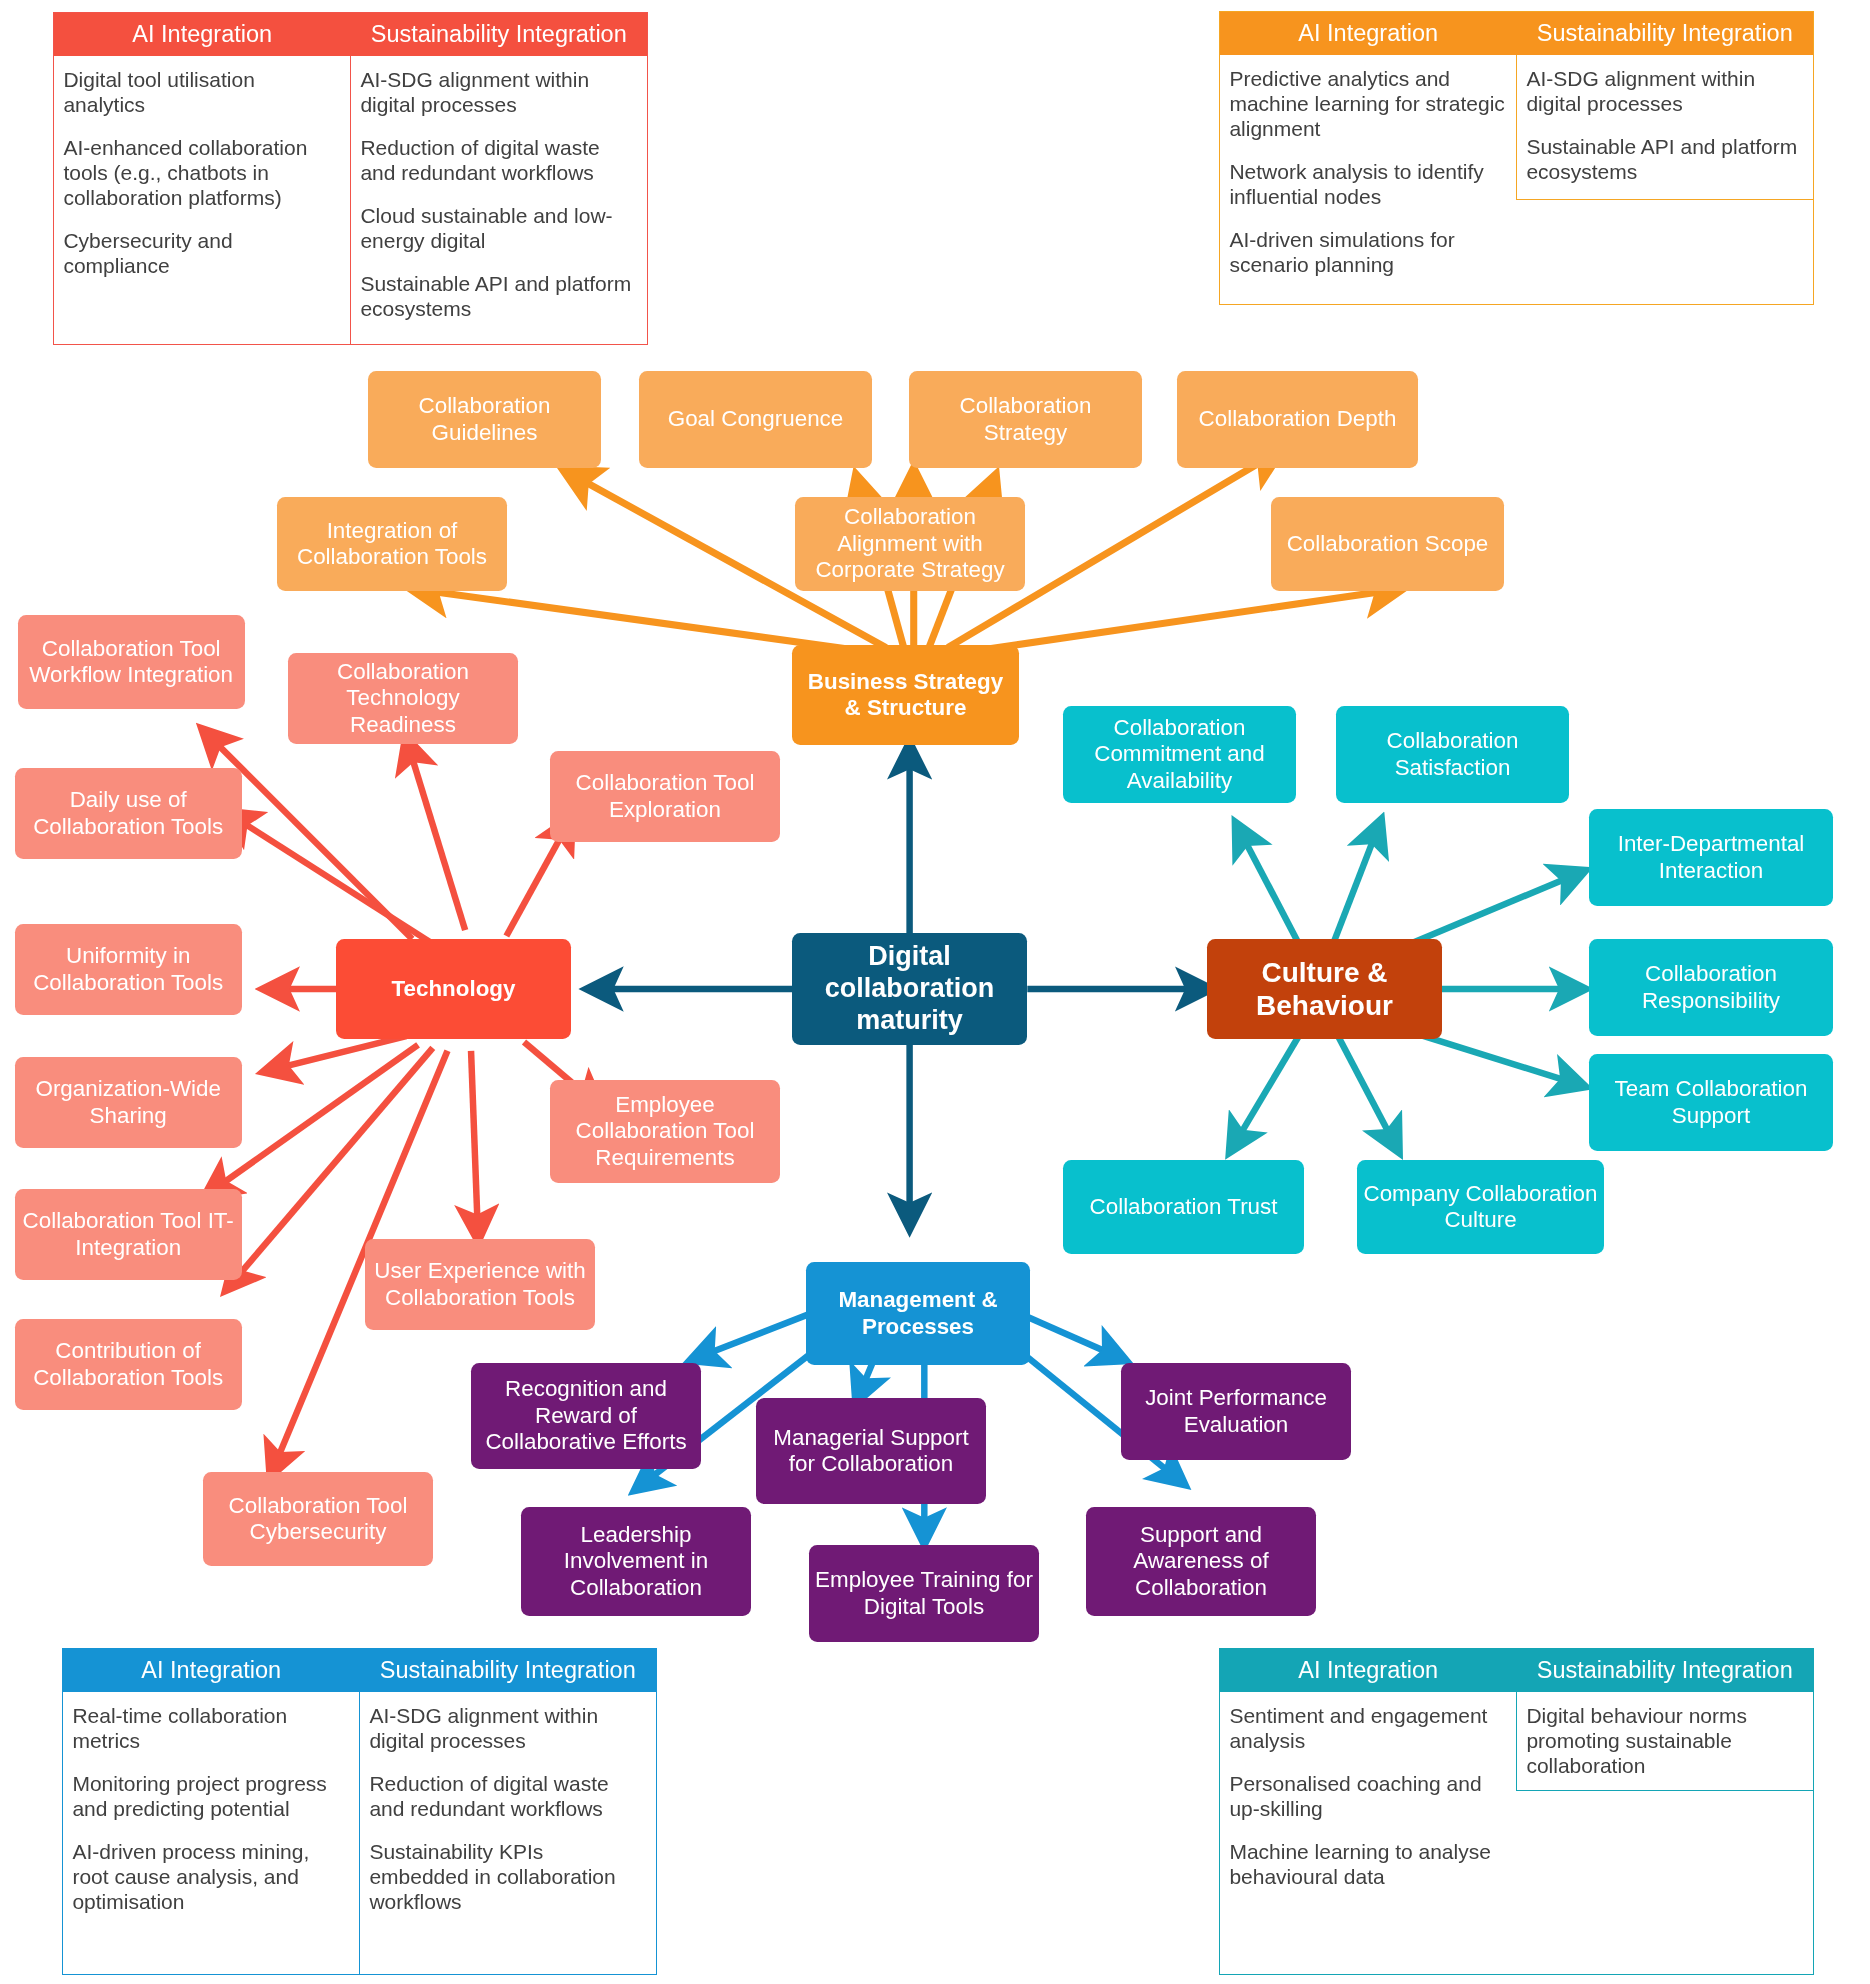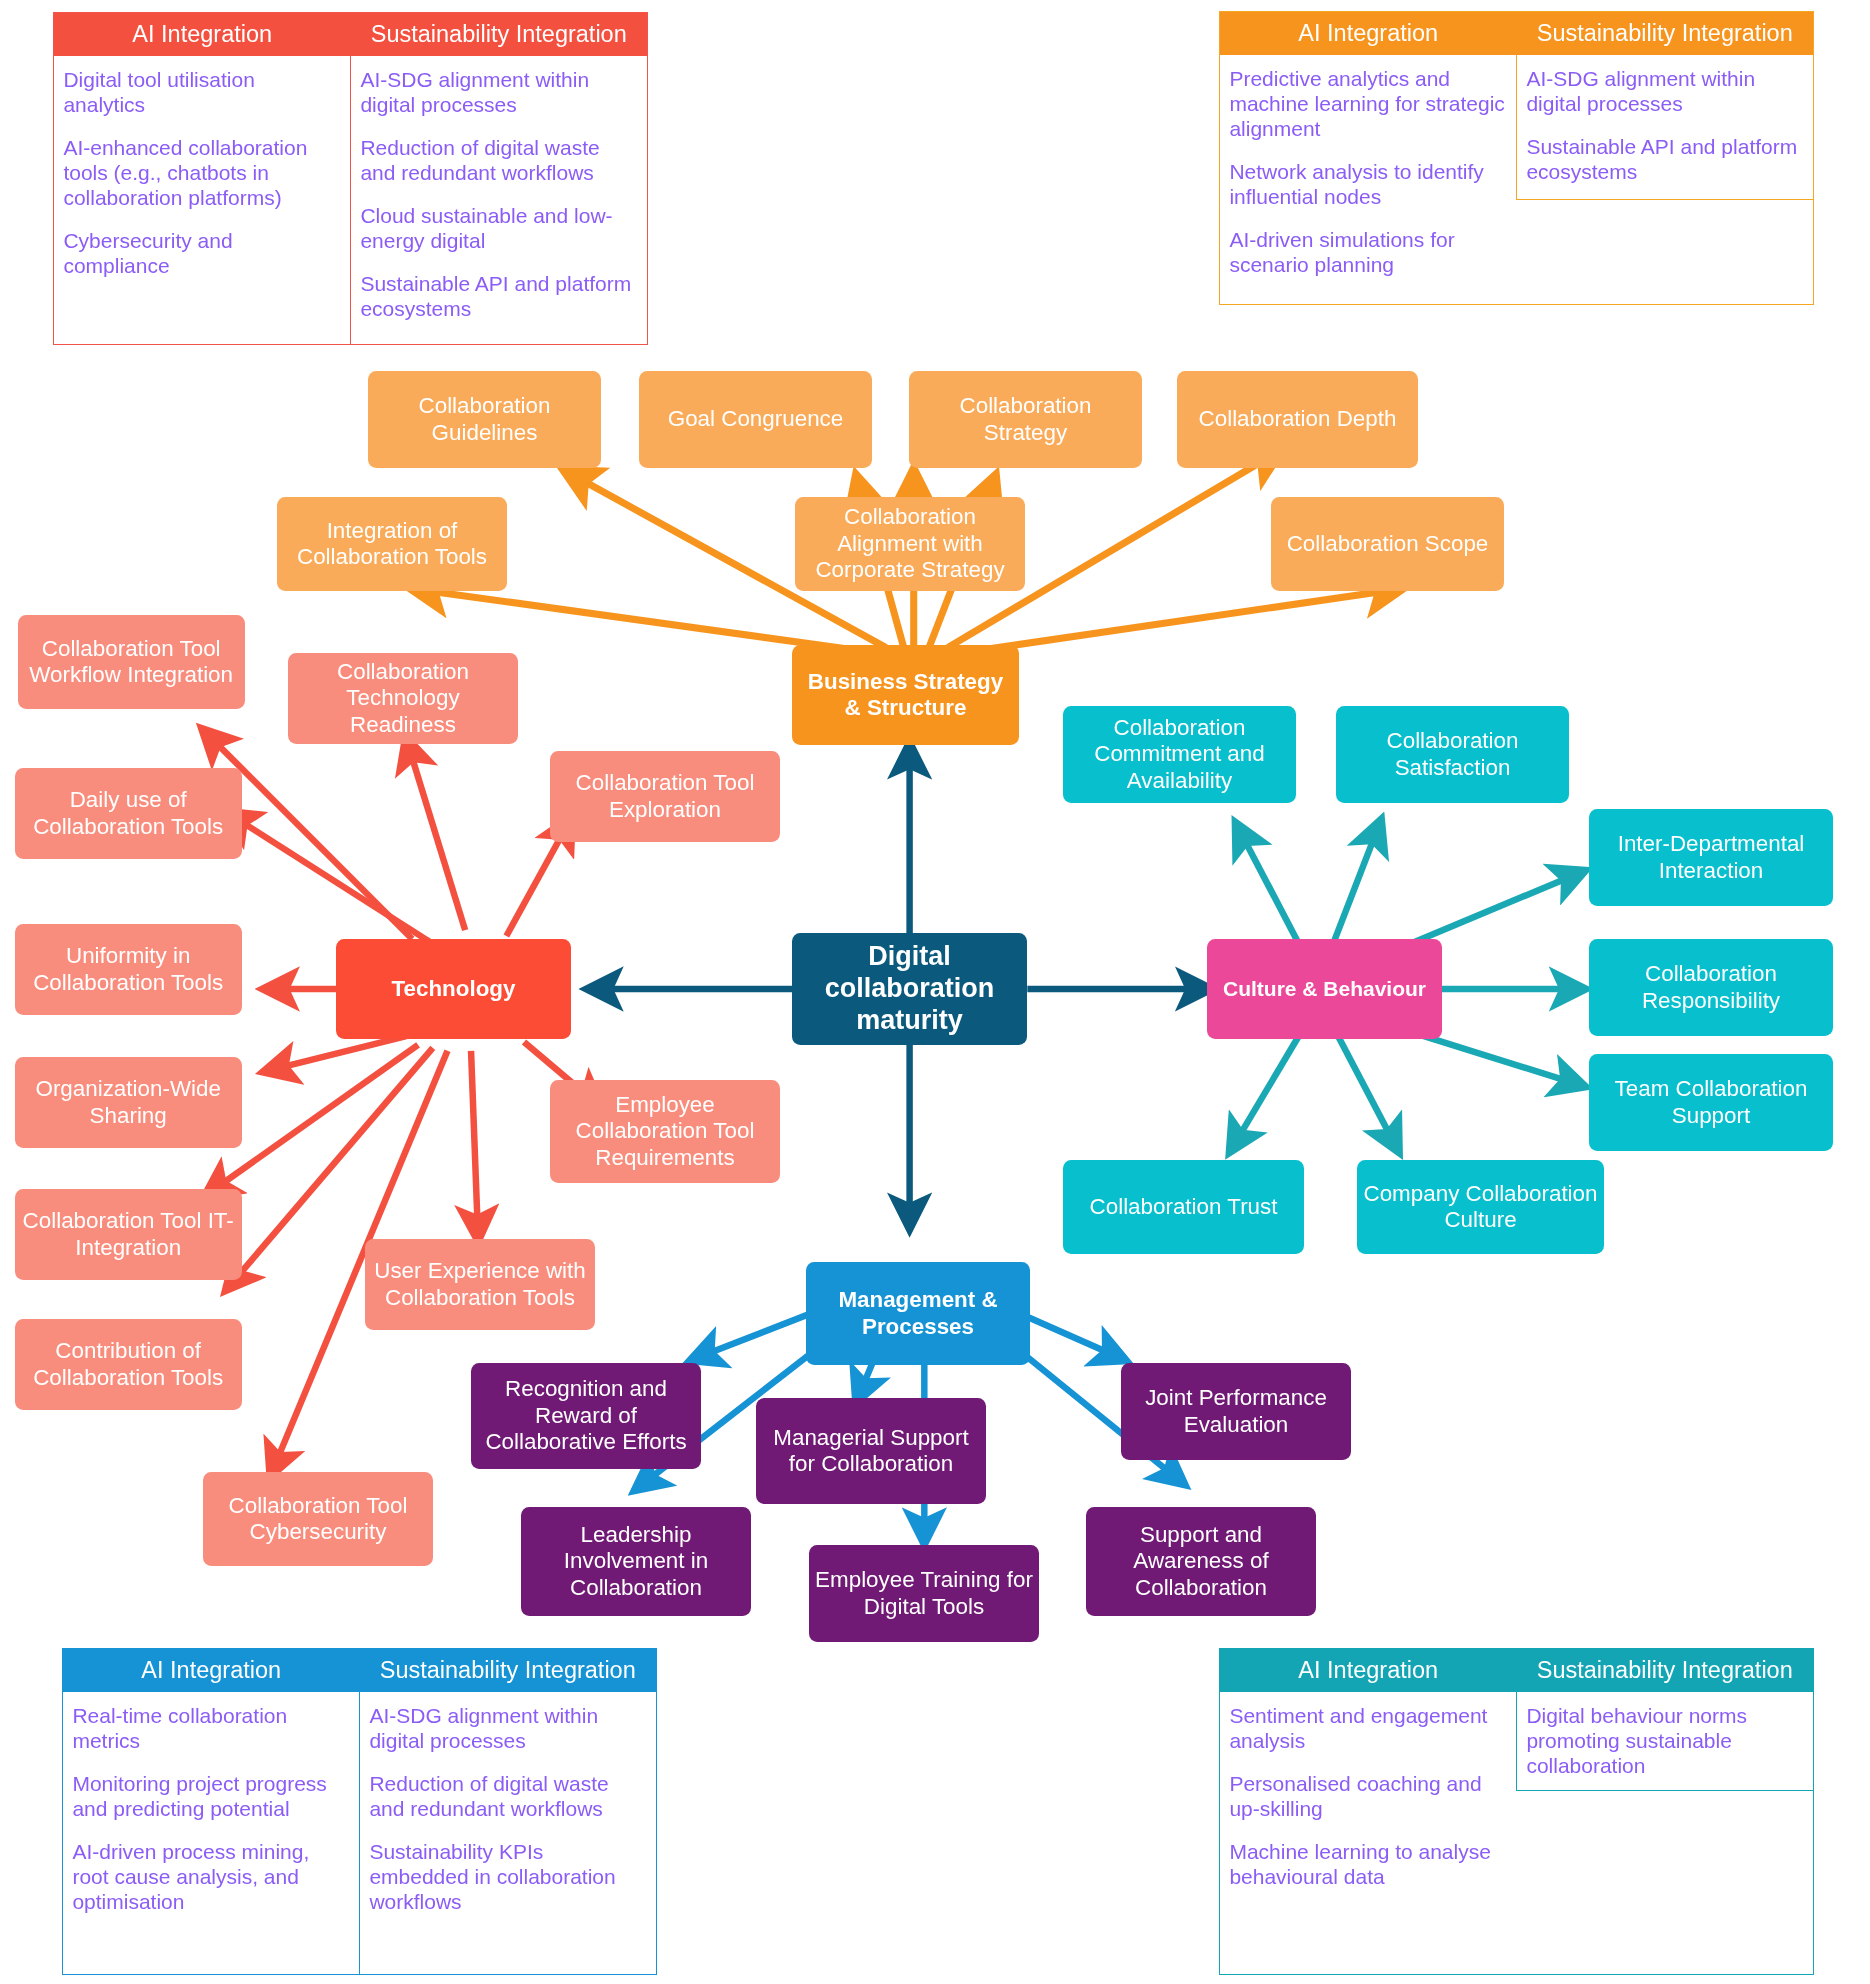--- a/index.html
+++ b/index.html
@@ -6,36 +6,36 @@
   body{font-family:"Liberation Sans", sans-serif;}
   #canvas{position:relative;width:1871px;height:1985px;background:#fff;overflow:hidden;}
   svg.edges{position:absolute;left:0;top:0;width:1871px;height:1985px;pointer-events:none;}
 
   .node{position:absolute;box-sizing:border-box;display:flex;align-items:center;justify-content:center;
         text-align:center;color:#ffffff;border-radius:8.2px;line-height:1.18;padding:3.5px 5.9px;}
 
   .n-core{background:#0b5a7d;font-weight:bold;font-size:27px;}
   .n-hub-tech{background:#fc4c35;font-weight:bold;font-size:22.4px;}
   .n-hub-biz{background:#f7941e;font-weight:bold;font-size:22.4px;}
-  .n-hub-cult{background:#ec4899;font-weight:bold;font-size:21px;}
+  .n-hub-cult{background:#c2410c;font-weight:bold;font-size:28px;}
   .n-hub-mgmt{background:#1593d4;font-weight:bold;font-size:22.4px;margin-top:35px;}
 
   .n-tech{background:#f98d7d;font-size:22.4px;}
   .n-biz{background:#f9ab5a;font-size:22.4px;}
   .n-cult{background:#08c0cd;font-size:22.4px;}
   .n-mgmt{background:#701a75;font-size:22.4px;}
 
   
   .tbl{position:absolute;box-sizing:border-box;display:flex;flex-direction:column;background:#fff;}
   .tbl .thead{display:flex;}
   .tbl .thead .th{flex:1 1 0;box-sizing:border-box;color:#fff;font-size:23.5px;text-align:center;
                   padding:8.2px 3.5px;white-space:nowrap;overflow:hidden;}
   .tbl .tbody{display:flex;flex:1 1 auto;}
   .tbl .tbody .td{flex:1 1 0;box-sizing:border-box;padding:10.6px 9.4px 5.9px 9.4px;
-                  font-size:21px;color:#8b5cf6;line-height:1.2;overflow:hidden;}
+                  font-size:21px;color:#404040;line-height:1.2;overflow:hidden;}
   .tbl .tbody .td p{margin:0 0 17.7px 0;}
 
   .tbl-red   {border:1.8px solid #f2534a;}
   .tbl-red   .thead .th{background:#f4503f;}
   .tbl-red   .tbody .td + .td{border-left:1.8px solid #f2534a;}
 
   .tbl-orange{border:1.8px solid #f5a623;}
   .tbl-orange .thead .th{background:#f7941e;}
   .tbl-orange .tbody .td + .td{border-left:1.8px solid #f5a623;}
 

